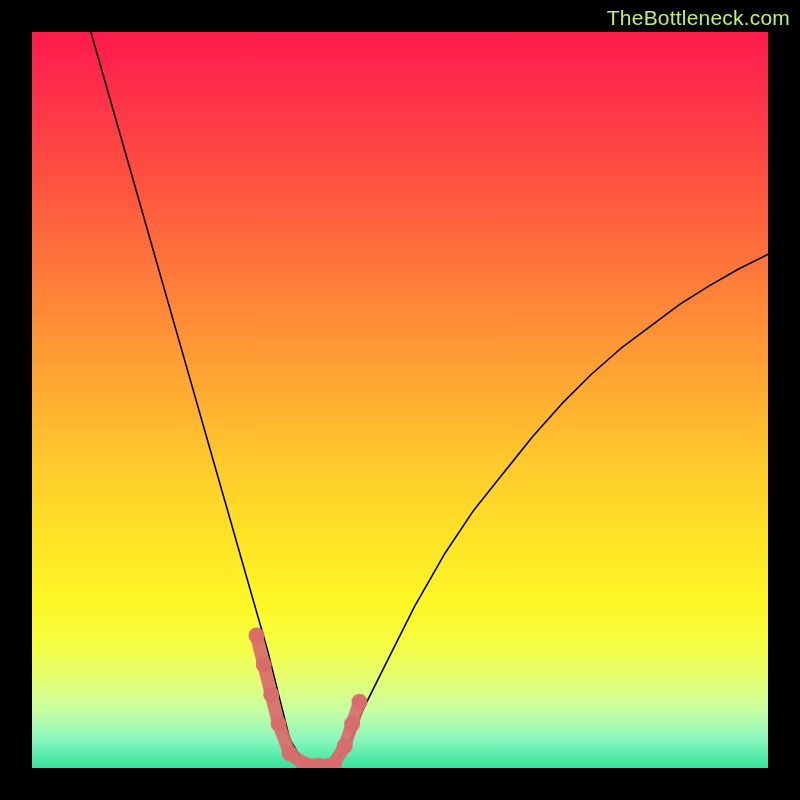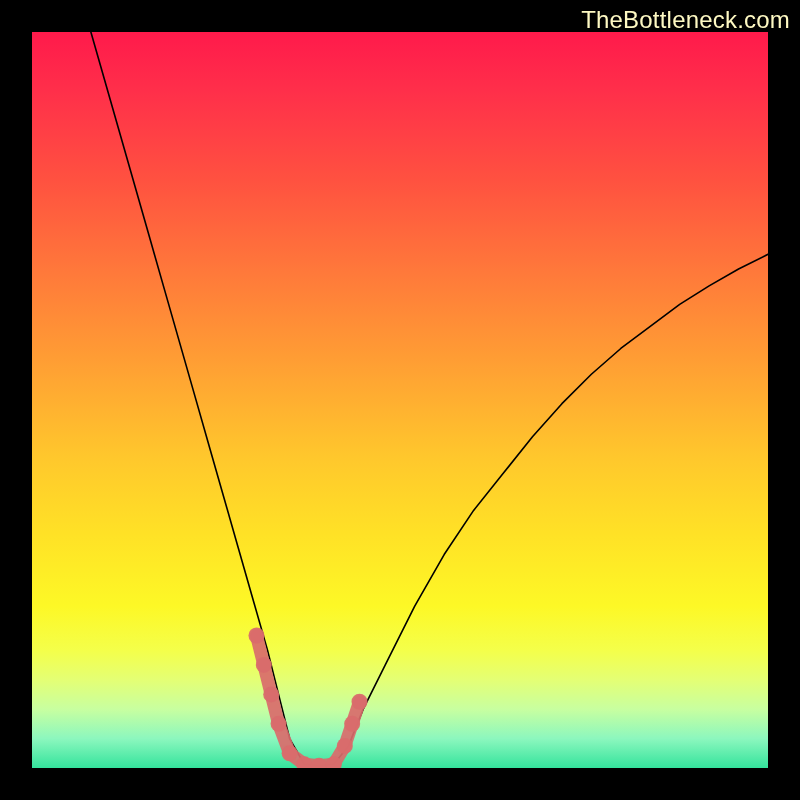--- a/index.html
+++ b/index.html
@@ -44,22 +44,22 @@
       #e4ff74 88%,
       #c8ffa0 92%,
       #8cf7be 96%,
       #34e39c 100%
     );
   }
   .watermark {
     position: absolute;
     top: 6px;
     right: 10px;
-    color: #fef9c3;
-    font-size: 24px;
+    color: #bef264;
+    font-size: 21px;
     letter-spacing: 0.2px;
     font-weight: 500;
   }
   svg.curve {
     position: absolute;
     inset: 0;
     width: 100%;
     height: 100%;
   }
 </style>

